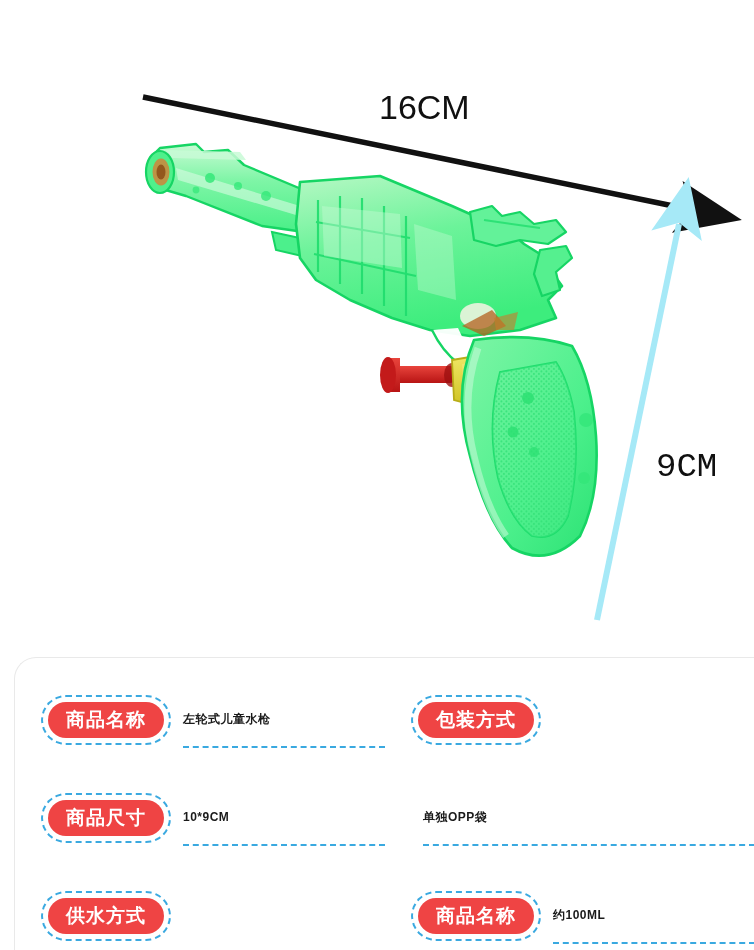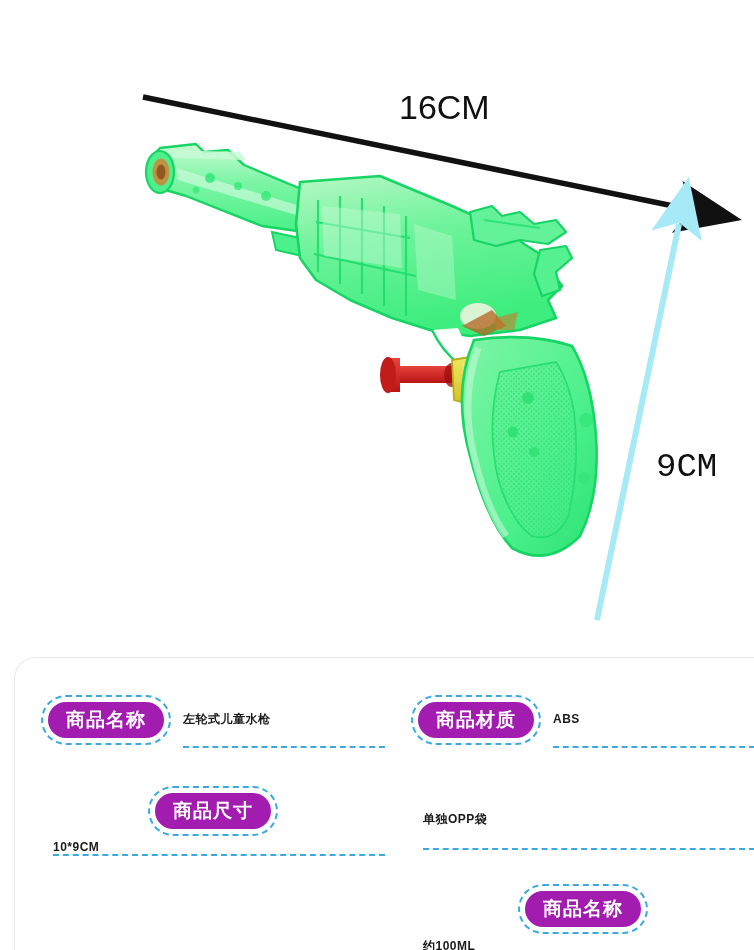--- a/index.html
+++ b/index.html
@@ -14,21 +14,21 @@
 
   
   .hero{position:absolute;left:0;top:0;width:754px;height:657px;background:#fff;overflow:hidden;}
   .hero-svg{position:absolute;left:0;top:0;width:754px;height:657px;}
 
   .dim-label{
     position:absolute;color:#101010;
     font-family:"Liberation Sans","DejaVu Sans",sans-serif;
     font-size:34px;letter-spacing:0px;line-height:1;white-space:nowrap;
   }
-  .dim-16{left:399px;top:90px;}
+  .dim-16{left:379px;top:90px;}
   .dim-9{left:656px;top:450px;font-family:Liberation Mono, monospace;}
 
   
   .spec-card{
     position:absolute;left:14px;top:657px;width:760px;height:300px;
     background:#ffffff;
     border:1px solid #e9e9e9;
     border-bottom:none;border-right:none;
     border-radius:22px 22px 0 0;
     box-sizing:border-box;
@@ -41,32 +41,32 @@
     display:flex;align-items:flex-start;
     width:740px;
   }
   .spec-col{
     width:370px;
     display:flex;align-items:center;
     box-sizing:border-box;
     padding-left:26px;
     height:64px;
   }
-  .spec-col.gap-top{margin-top:34px;flex-direction:column;}
+  .spec-col.gap-top{margin-top:34px;}
 
   
   .pill-wrap{
     position:relative;flex:0 0 auto;
     padding:5px;
     border:2px dashed #3aa9e0;
     border-radius:30px;
     display:flex;align-items:center;justify-content:center;
   }
   .pill{
-    background:#a21caf;
+    background:#ef4444;
     color:#ffffff;
     border-radius:24px;
     height:36px;
     min-width:116px;
     display:flex;align-items:center;justify-content:center;
     padding:0 14px;
     font-size:19px;font-weight:bold;
     letter-spacing:1px;
     white-space:nowrap;
     box-sizing:border-box;
@@ -242,25 +242,22 @@
                 <span class="pill-txt">商品名称</span>
               </div>
           </div>
           <div class="val-wrap">
             <span class="val">左轮式儿童水枪</span>
           </div>
         </div>
         <div class="spec-col">
           <div class="pill-wrap">
             <div class="pill">
-                <span class="pill-txt">商品材质</span>
-              </div>
-          </div>
-          <div class="val-wrap">
-            <span class="val">ABS</span>
+                <span class="pill-txt">包装方式</span>
+              </div>
           </div>
         </div>
       </div>
 
       <div class="spec-row">
         <div class="spec-col gap-top">
           <div class="pill-wrap">
             <div class="pill">
                 <span class="pill-txt">商品尺寸</span>
               </div>
@@ -271,20 +268,25 @@
         </div>
         <div class="spec-col gap-top">
           <div class="val-wrap">
             <span class="val">单独OPP袋</span>
           </div>
         </div>
       </div>
 
       <div class="spec-row">
         <div class="spec-col gap-top">
+          <div class="pill-wrap">
+            <div class="pill">
+                <span class="pill-txt">供水方式</span>
+              </div>
+          </div>
         </div>
         <div class="spec-col gap-top">
           <div class="pill-wrap">
             <div class="pill">
                 <span class="pill-txt">商品名称</span>
               </div>
           </div>
           <div class="val-wrap">
             <span class="val">约100ML</span>
           </div>

